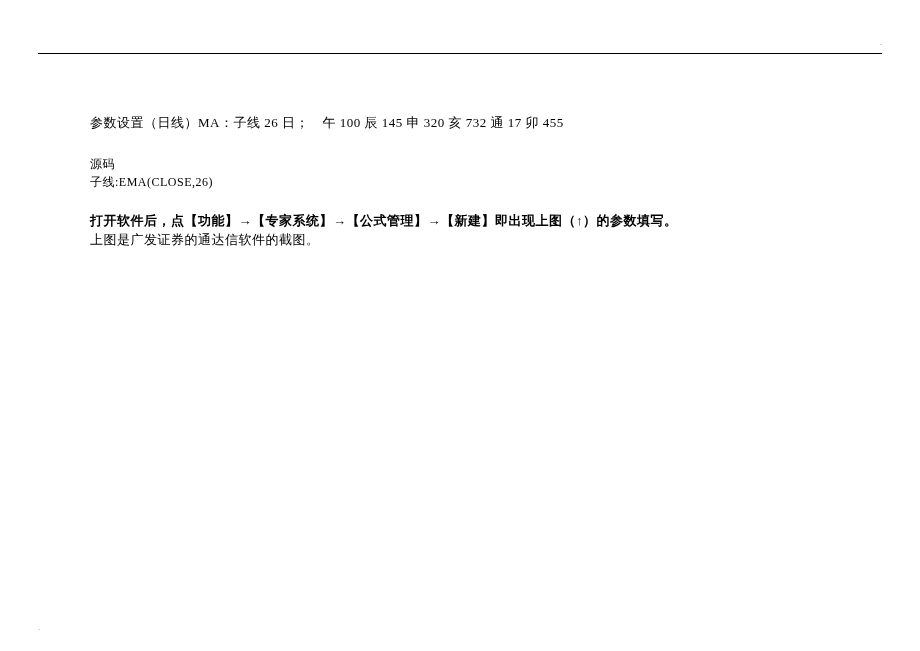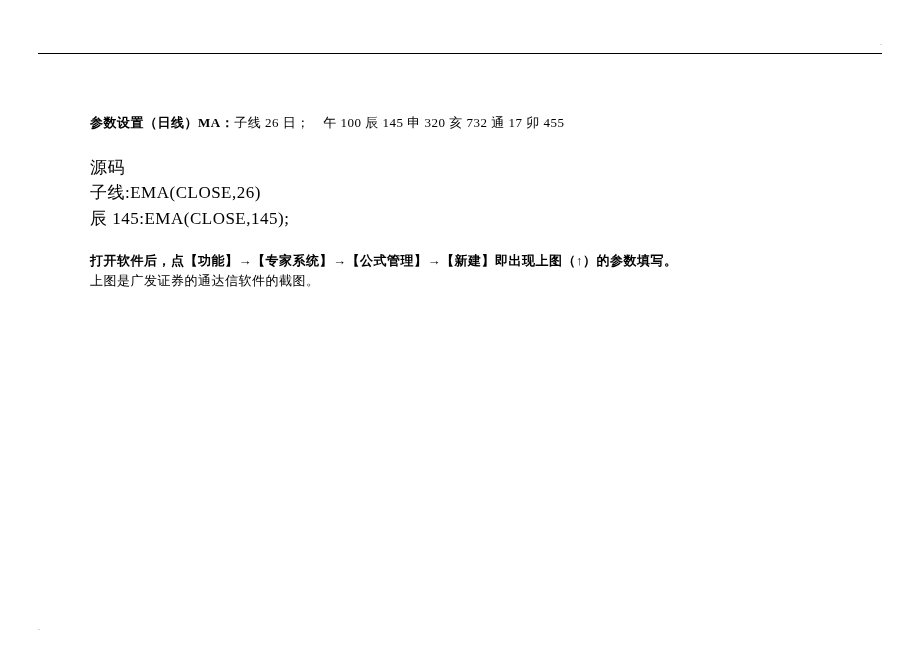--- a/index.html
+++ b/index.html
@@ -43,27 +43,27 @@
       left: 90px;
       right: 90px;
       font-size: 13px;
       line-height: 1.5;
       letter-spacing: 0.5px;
     }
     .param-line {
       margin-bottom: 22px;
     }
     .param-line .bold {
-      font-weight: bold;
+      font-weight: normal;
     }
     .source-block {
       margin-bottom: 20px;
     }
     .source-line {
-      font-size: 17px;
+      font-size: 12px;
       line-height: 1.5;
     }
     .desc-block {
       font-size: 13px;
       line-height: 1.5;
     }
     .desc-block .bold {
       font-weight: bold;
     }
   </style>
@@ -75,21 +75,20 @@
 
 <div class="content">
 
   <div class="param-line">
     <span class="bold">参数设置（日线）MA：</span><span>子线 26 日；　午 100 辰 145 申 320 亥 732 通 17 卯 455</span>
   </div>
 
   <div class="source-block">
     <div class="source-line">源码</div>
     <div class="source-line">子线:EMA(CLOSE,26)</div>
-    <div class="source-line">辰 145:EMA(CLOSE,145);</div>
   </div>
 
   <div class="desc-block">
     <div>
       <span class="bold">打开软件后，点</span><span class="bold">【功能】</span><span class="bold">→</span><span class="bold">【专家系统】</span><span class="bold">→</span><span class="bold">【公式管理】</span><span class="bold">→</span><span class="bold">【新建】</span><span class="bold">即出现上图（↑）的参数填写。</span>
     </div>
     <div>上图是广发证券的通达信软件的截图。</div>
   </div>
 
 </div>

